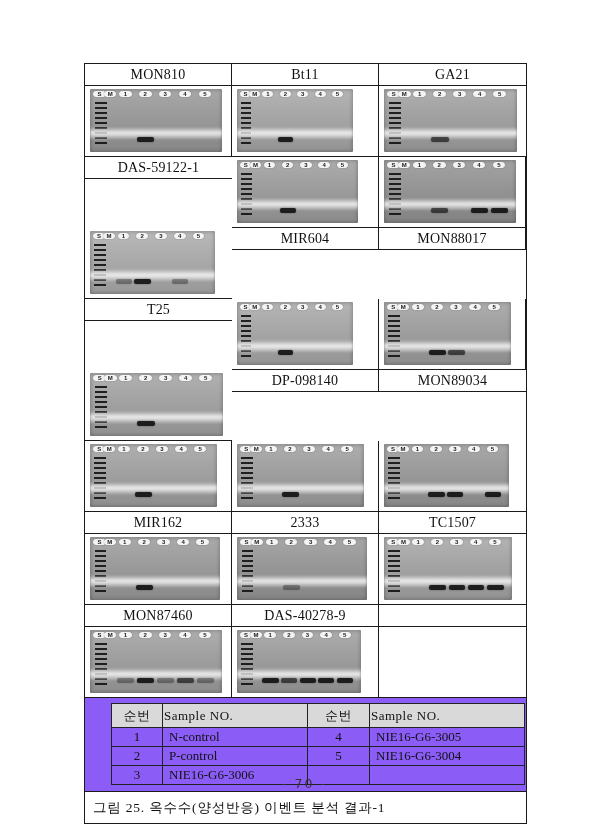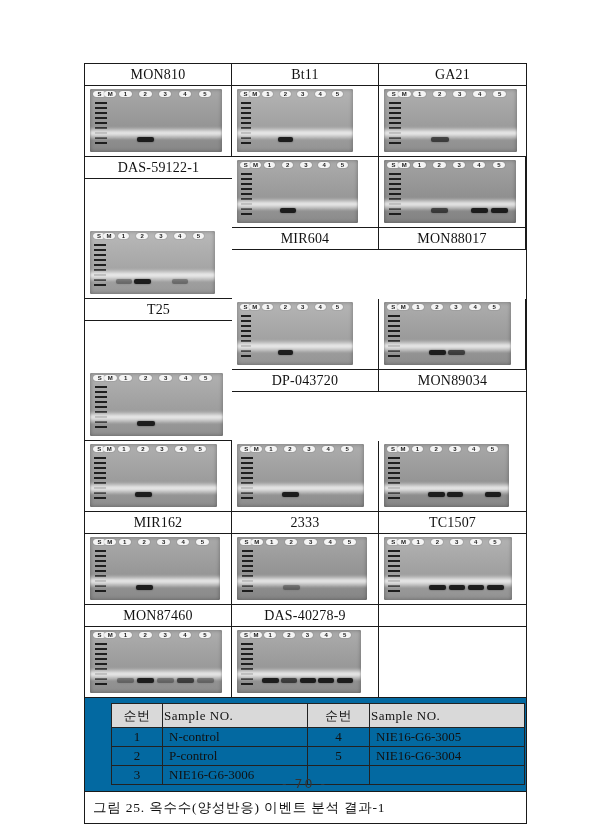--- a/index.html
+++ b/index.html
@@ -48,21 +48,21 @@
     filter:blur(1px);
   }
   .band{
     position:absolute;top:76%;height:5px;width:13%;
     background:#161616;border-radius:2px;box-shadow:0 0 2px rgba(0,0,0,.45);
   }
   .band.strong{opacity:.95}
   .band.medium{opacity:.7}
   .band.faint{opacity:.38}
   
-  .table-area{border-bottom:1.4px solid #1a1a1a;padding:5px 20px 6px 26px;background:#0369a1;}
+  .table-area{border-bottom:1.4px solid #1a1a1a;padding:5px 20px 6px 26px;background:#8b5cf6;}
   table.sample{border-collapse:collapse;width:397px;font-size:13px;table-layout:fixed;}
   .sample th{
     background:#d9d9d9;border:1px solid #222;font-weight:normal;height:21px;
     letter-spacing:.5px;
   }
   .sample td{border:1px solid #222;height:19px;padding:0 6px;box-sizing:border-box;}
   .col-n{width:46px;text-align:center;padding:0 2px;}
   .col-s{width:142px;text-align:left;}
   .col-n2{width:57px;text-align:center;padding:0 2px;}
   .col-s2{width:152px;text-align:left;}
@@ -230,21 +230,21 @@
           <span class="well" style="left: 37%;">2</span>
           <span class="well" style="left: 52%;">3</span>
           <span class="well" style="left: 67%;">4</span>
           <span class="well" style="left: 82%;">5</span>
           <div class="ladder"></div>
           <div class="smear"></div>
           <div class="band strong" style="left: 35.5%;"></div>
         </div>
       </div>
       <div class="g-cell label-cell">
-        <span>DP-043720</span>
+        <span>DP-098140</span>
       </div>
       <div class="g-cell label-cell last-col">
         <span>MON89034</span>
       </div>
       <div class="g-cell gel-cell">
         <div class="gel-img" style="width: 92%; background-color: rgb(162, 162, 162);">
           <span class="well" style="left: 2.5%;">S</span>
           <span class="well" style="left: 10.5%;">M</span>
           <span class="well" style="left: 22%;">1</span>
           <span class="well" style="left: 37%;">2</span>

